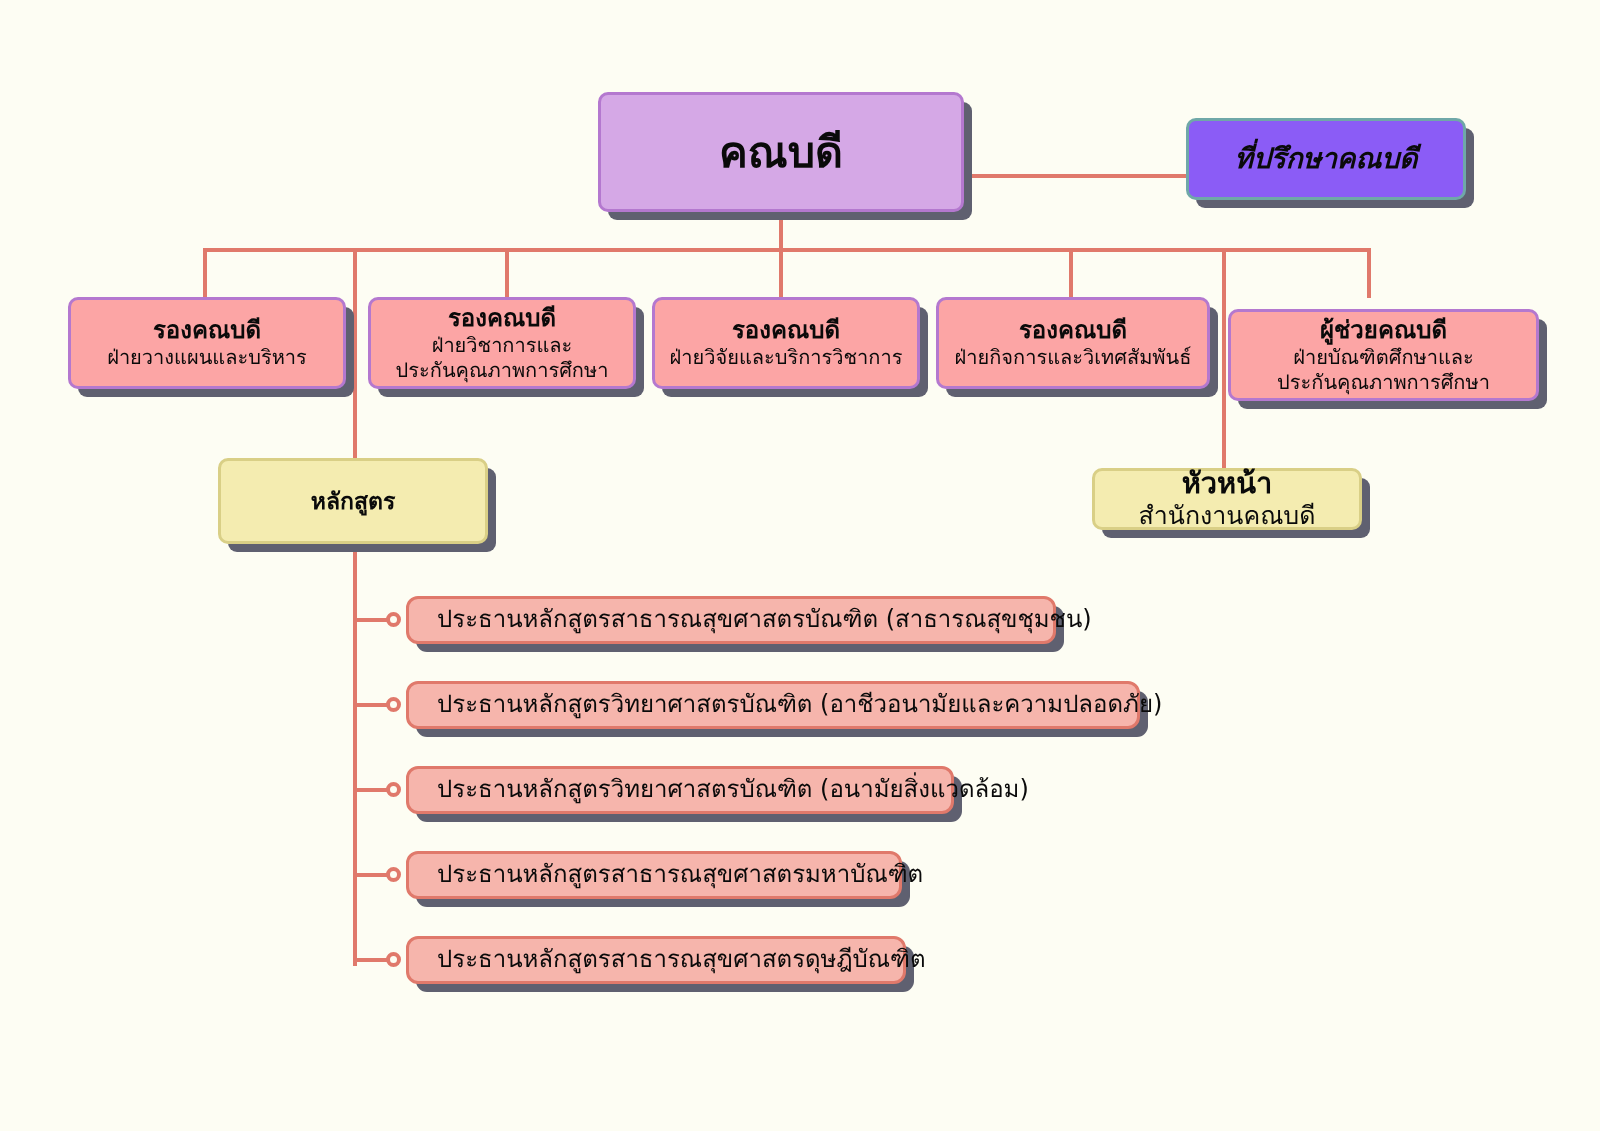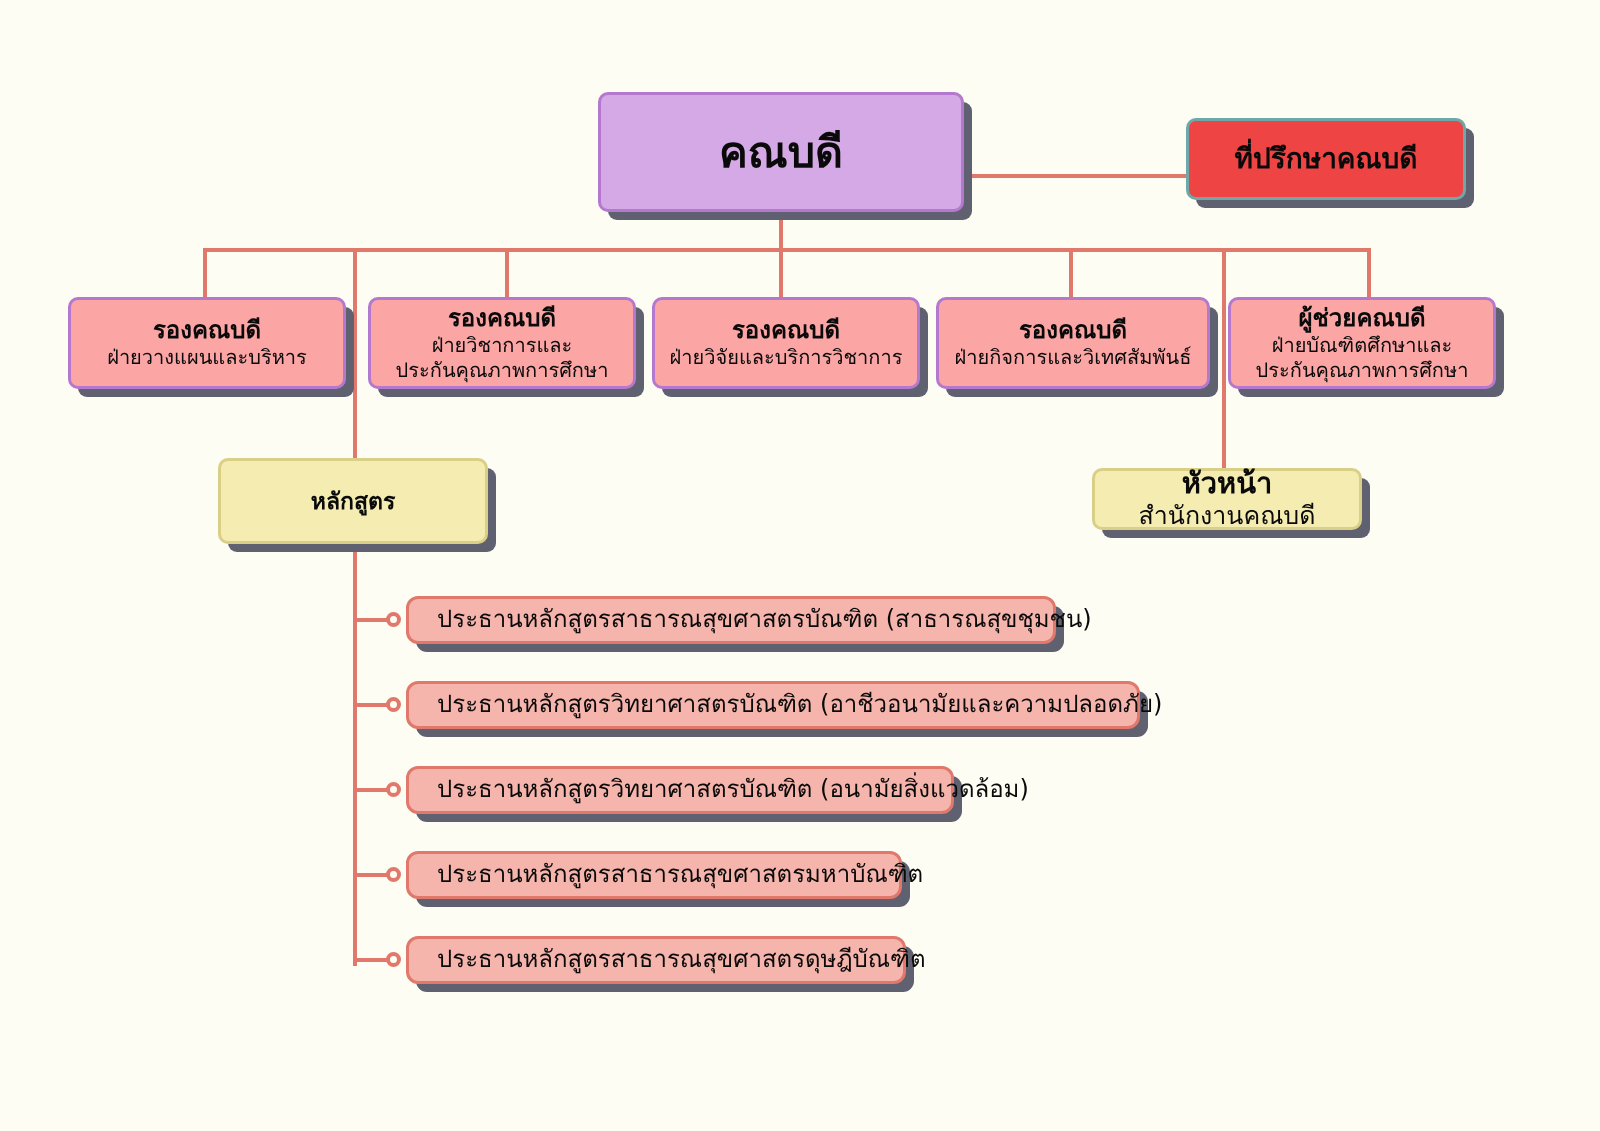--- a/index.html
+++ b/index.html
@@ -26,40 +26,40 @@
     display:flex;flex-direction:column;align-items:center;justify-content:center;
     text-align:center;color:#0a0a0a;line-height:1.22;
     border-radius:10px;border:3px solid;
     box-shadow:9px 9px 0 -1px #5f6070;
   }
   .node .t1{font-weight:bold;}
   .node .t2{font-weight:normal;}
 
   
   .n-dean   {background:#d5a8e6;border-color:#b478cf;}
-  .n-advise {background:#ef4444;border-color:#6fa8a8;}
+  .n-advise {background:#8b5cf6;border-color:#6fa8a8;font-style:italic;}
   .n-vice   {background:#fca5a5;border-color:#b478cf;}
   .n-yellow {background:#f4ecb0;border-color:#d9cf86;}
   .n-prog   {background:#f6b5ac;border-color:#e0796b;}
 
   
   #dean{left:598px;top:92px;width:366px;height:120px;}
   #dean .t1{font-size:43px;}
 
   #advisor{left:1186px;top:118px;width:280px;height:82px;}
   #advisor .t1{font-size:28px;}
 
   .vice{top:297px;height:92px;}
   .vice .t1{font-size:24px;}
   .vice .t2{font-size:20px;}
   #vice1{left:68px;width:278px;}
   #vice2{left:368px;width:268px;}
   #vice3{left:652px;width:268px;}
   #vice4{left:936px;width:274px;}
-  #assist{left:1228px;width:268px;}
+  #assist{left:1228px;width:311px;margin-top:12px;}
 
   #program-hub{left:218px;top:458px;width:270px;height:86px;}
   #program-hub .t1{font-size:23px;}
 
   #office-head{left:1092px;top:468px;width:270px;height:62px;}
   #office-head .t1{font-size:29px;}
   #office-head .t2{font-size:25px;}
 
   .prog{
     left:406px;height:48px;border-radius:12px;

